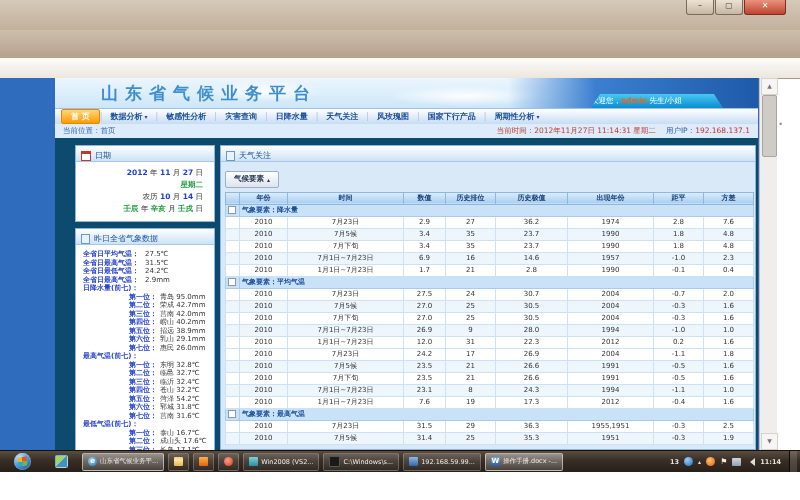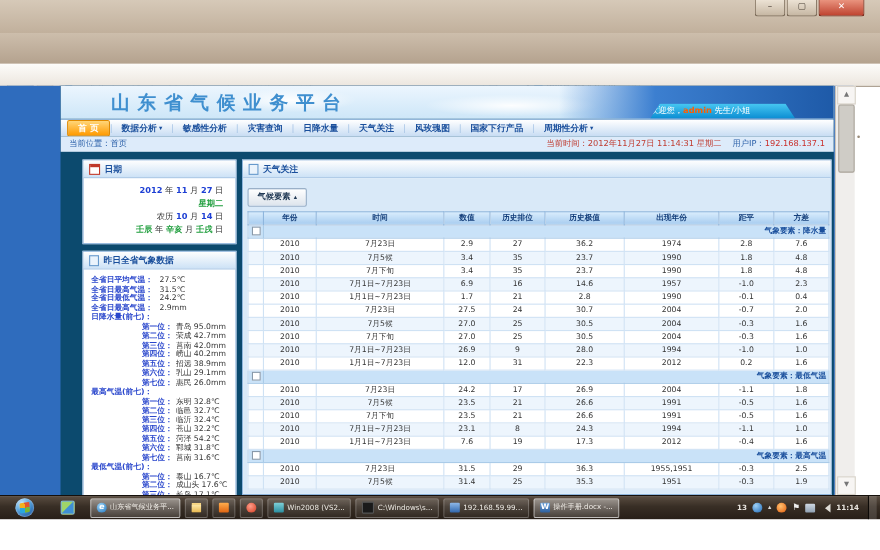--- a/index.html
+++ b/index.html
@@ -82,21 +82,21 @@
   .m-arrow{font-size:6px;}
   #crumb-bar{position:absolute;left:0;top:46px;width:703px;height:14px;background:#ddebfa;
     display:flex;justify-content:space-between;align-items:center;padding:0 8px;font-size:7.5px;box-sizing:border-box;}
   #crumb{color:#2a5fa8;}
   #status-right{white-space:nowrap;}
   #status-right .tm{color:#bf3b2f;} #status-right .iplb{color:#2a5fa8;margin-left:10px;} #status-right .ip{color:#c9302c;}
   
   #content{position:absolute;left:0;top:60px;width:703px;height:312px;}
   .panel{border:1px solid #8fb5dc;background:#fff;box-shadow:0 1px 2px rgba(40,80,130,.15);}
   .panel-h{height:15px;background:linear-gradient(#fefefe,#cde2f6);border-bottom:1px solid #a9c7e6;
-    display:flex;align-items:center;gap:4px;padding:0 5px;font-size:8px;font-weight:bold;color:#1a4f9c;}
+    display:flex;align-items:flex-end;gap:4px;padding:0 5px;font-size:8px;font-weight:normal;color:#1a4f9c;}
   .cal-icon{width:8px;height:8px;background:#fff;border:1px solid #c0392b;position:relative;flex:0 0 auto;}
   .cal-icon::before{content:"";position:absolute;left:0;top:0;right:0;height:2px;background:#c0392b;}
   .doc-icon{width:7px;height:8px;background:#eaf3fc;border:1px solid #6699cc;flex:0 0 auto;}
   #sidebar{position:absolute;left:20px;top:7px;width:140px;}
   #date-panel .p-body{padding:5px 11px 6px 6px;text-align:right;font-size:7.5px;line-height:12px;}
   .num{color:#1d3fd4;font-weight:bold;} .pl{color:#333;} .grn{color:#1f9e3d;font-weight:bold;}
   #wx-panel{margin-top:6px;}
   #wx-panel .p-body{padding:5px 3px 4px 7px;font-size:7px;line-height:8.5px;}
   .stat-line{display:flex;white-space:nowrap;}
   .s-label{color:#2946cc;font-weight:bold;} .s-val{color:#333;margin-left:6px;}
@@ -106,21 +106,21 @@
   #main-panel{position:absolute;left:165px;top:7px;width:536px;box-sizing:border-box;}
   #main-body{background:#d9e9f8;padding:4px;}
   #filter-btn{height:15px;display:inline-flex;align-items:center;gap:3px;padding:0 8px;
     background:linear-gradient(#ffffff,#dde4ec);border:1px solid #9ab0c8;border-radius:2px;
     font-size:7.5px;font-weight:bold;color:#223a55;margin-bottom:4px;}
   #filter-btn .f-arrow{font-size:6px;}
   table{width:528px;border-collapse:collapse;background:#fff;font-size:7px;table-layout:fixed;}
   th,td{border:1px solid #cfe2f4;padding:0 2px;text-align:center;height:11px;line-height:11px;
     overflow:hidden;white-space:nowrap;box-sizing:border-box;color:#333;}
   thead th{background:linear-gradient(#dbeefd,#a9cdf0);color:#16407c;font-weight:bold;border-color:#8fb6dd;height:12px;}
-  tr.group td{background:#c9e2f8;color:#1a4f9c;font-weight:bold;text-align:right;border-color:#aacbe8;}
+  tr.group td{background:#c9e2f8;color:#1a4f9c;font-weight:bold;text-align:left;border-color:#aacbe8;}
   tr.alt td{background:#edf5fd;}
   .cbx{display:inline-block;width:6px;height:6px;border:1px solid #8899aa;background:#fff;vertical-align:middle;}
   
   #taskbar{position:absolute;left:0;top:450px;width:800px;height:21px;
     background:linear-gradient(#5a4d41,#382e25 45%,#281f18);border-top:1px solid #15100b;
     display:flex;align-items:center;}
   #start-orb{width:17px;height:17px;border-radius:50%;margin-left:14px;flex:0 0 auto;
     background:radial-gradient(circle at 35% 28%,#cfe9fa,#5aa7e0 40%,#1b5ca6 75%,#0b3a72);
     box-shadow:inset 0 0 2px rgba(255,255,255,.8);position:relative;}
   #start-orb i{position:absolute;left:4px;top:4px;width:9px;height:9px;border-radius:1px;
@@ -467,20 +467,24 @@
                     <td></td>
                     <td>2010</td>
                     <td>1月1日~7月23日</td>
                     <td>1.7</td>
                     <td>21</td>
                     <td>2.8</td>
                     <td>1990</td>
                     <td>-0.1</td>
                     <td>0.4</td>
                   </tr>
+                  <tr class="group">
+                    <td><span class="cbx"></span></td>
+                    <td colspan="8">气象要素：平均气温</td>
+                  </tr>
                   <tr>
                     <td></td>
                     <td>2010</td>
                     <td>7月23日</td>
                     <td>27.5</td>
                     <td>24</td>
                     <td>30.7</td>
                     <td>2004</td>
                     <td>-0.7</td>
                     <td>2.0</td>
@@ -521,24 +525,20 @@
                   <tr>
                     <td></td>
                     <td>2010</td>
                     <td>1月1日~7月23日</td>
                     <td>12.0</td>
                     <td>31</td>
                     <td>22.3</td>
                     <td>2012</td>
                     <td>0.2</td>
                     <td>1.6</td>
-                  </tr>
-                  <tr class="group">
-                    <td><span class="cbx"></span></td>
-                    <td colspan="8">气象要素：最低气温</td>
                   </tr>
                   <tr>
                     <td></td>
                     <td>2010</td>
                     <td>7月23日</td>
                     <td>24.2</td>
                     <td>17</td>
                     <td>26.9</td>
                     <td>2004</td>
                     <td>-1.1</td>

